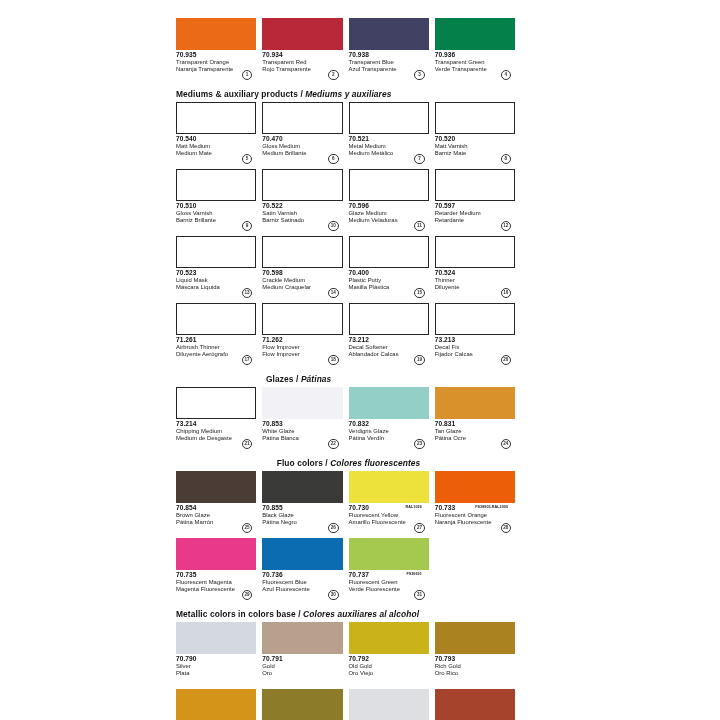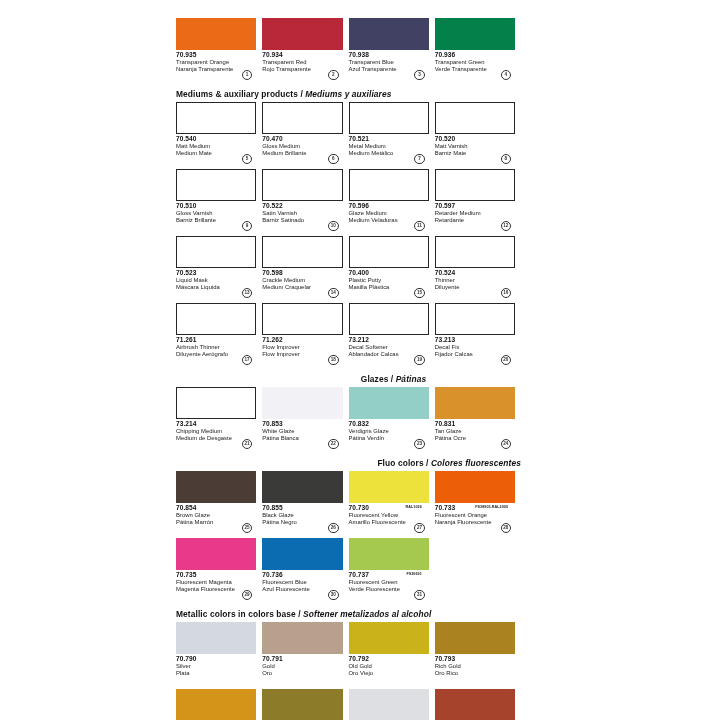--- a/index.html
+++ b/index.html
@@ -30,21 +30,21 @@
     letter-spacing: 0.1px;
     color: #111;
     line-height: 11px;
     height: 13px;
     white-space: nowrap;
   }
   .section-head .es {
     font-weight: bold;
     font-style: italic;
   }
-  .section-head.right { text-align: right; }
+  .section-head.right { text-align: center; }
 
   
   .grid {
     display: grid;
     grid-template-columns: repeat(4, 86.25px);
     grid-auto-rows: auto;
   }
   .cell {
     width: 86.25px;
     box-sizing: border-box;
@@ -311,21 +311,21 @@
             <div class="code">73.213</div>
             <div class="name-en">Decal Fix</div>
             <div class="name-es">Fijador Calcas</div>
             <div class="pos-badge">20</div>
           </div>
         </div>
       </div>
     </div>
     <div class="sect-gap"></div>
     <div class="section">
-      <div class="section-head" style="padding-left: 90px; text-align: center;"><span>Glazes</span><span> / </span><span class="es">Pátinas</span></div>
+      <div class="section-head" style="padding-left: 90px;"><span>Glazes</span><span> / </span><span class="es">Pátinas</span></div>
       <div class="grid">
         <div class="cell">
           <div class="swatch outlined"></div>
           <div class="meta">
             <div class="code">73.214</div>
             <div class="name-en">Chipping Medium</div>
             <div class="name-es">Medium de Desgaste</div>
             <div class="pos-badge">21</div>
           </div>
         </div>
@@ -429,21 +429,21 @@
             <div class="name-es">Verde Fluorescente</div>
             <div class="altcode">FS30691</div>
             <div class="pos-badge">31</div>
           </div>
         </div>
         <div class="cell empty"></div>
       </div>
     </div>
     <div class="sect-gap"></div>
     <div class="section">
-      <div class="section-head"><span>Metallic colors in colors base</span><span> / </span><span class="es">Softener metalizados al alcohol</span></div>
+      <div class="section-head"><span>Metallic colors in colors base</span><span> / </span><span class="es">Colores auxiliares al alcohol</span></div>
       <div class="grid">
         <div class="cell">
           <div class="swatch" style="background: rgb(211, 217, 222);"></div>
           <div class="meta">
             <div class="code">70.790</div>
             <div class="name-en">Silver</div>
             <div class="name-es">Plata</div>
           </div>
         </div>
         <div class="cell">

